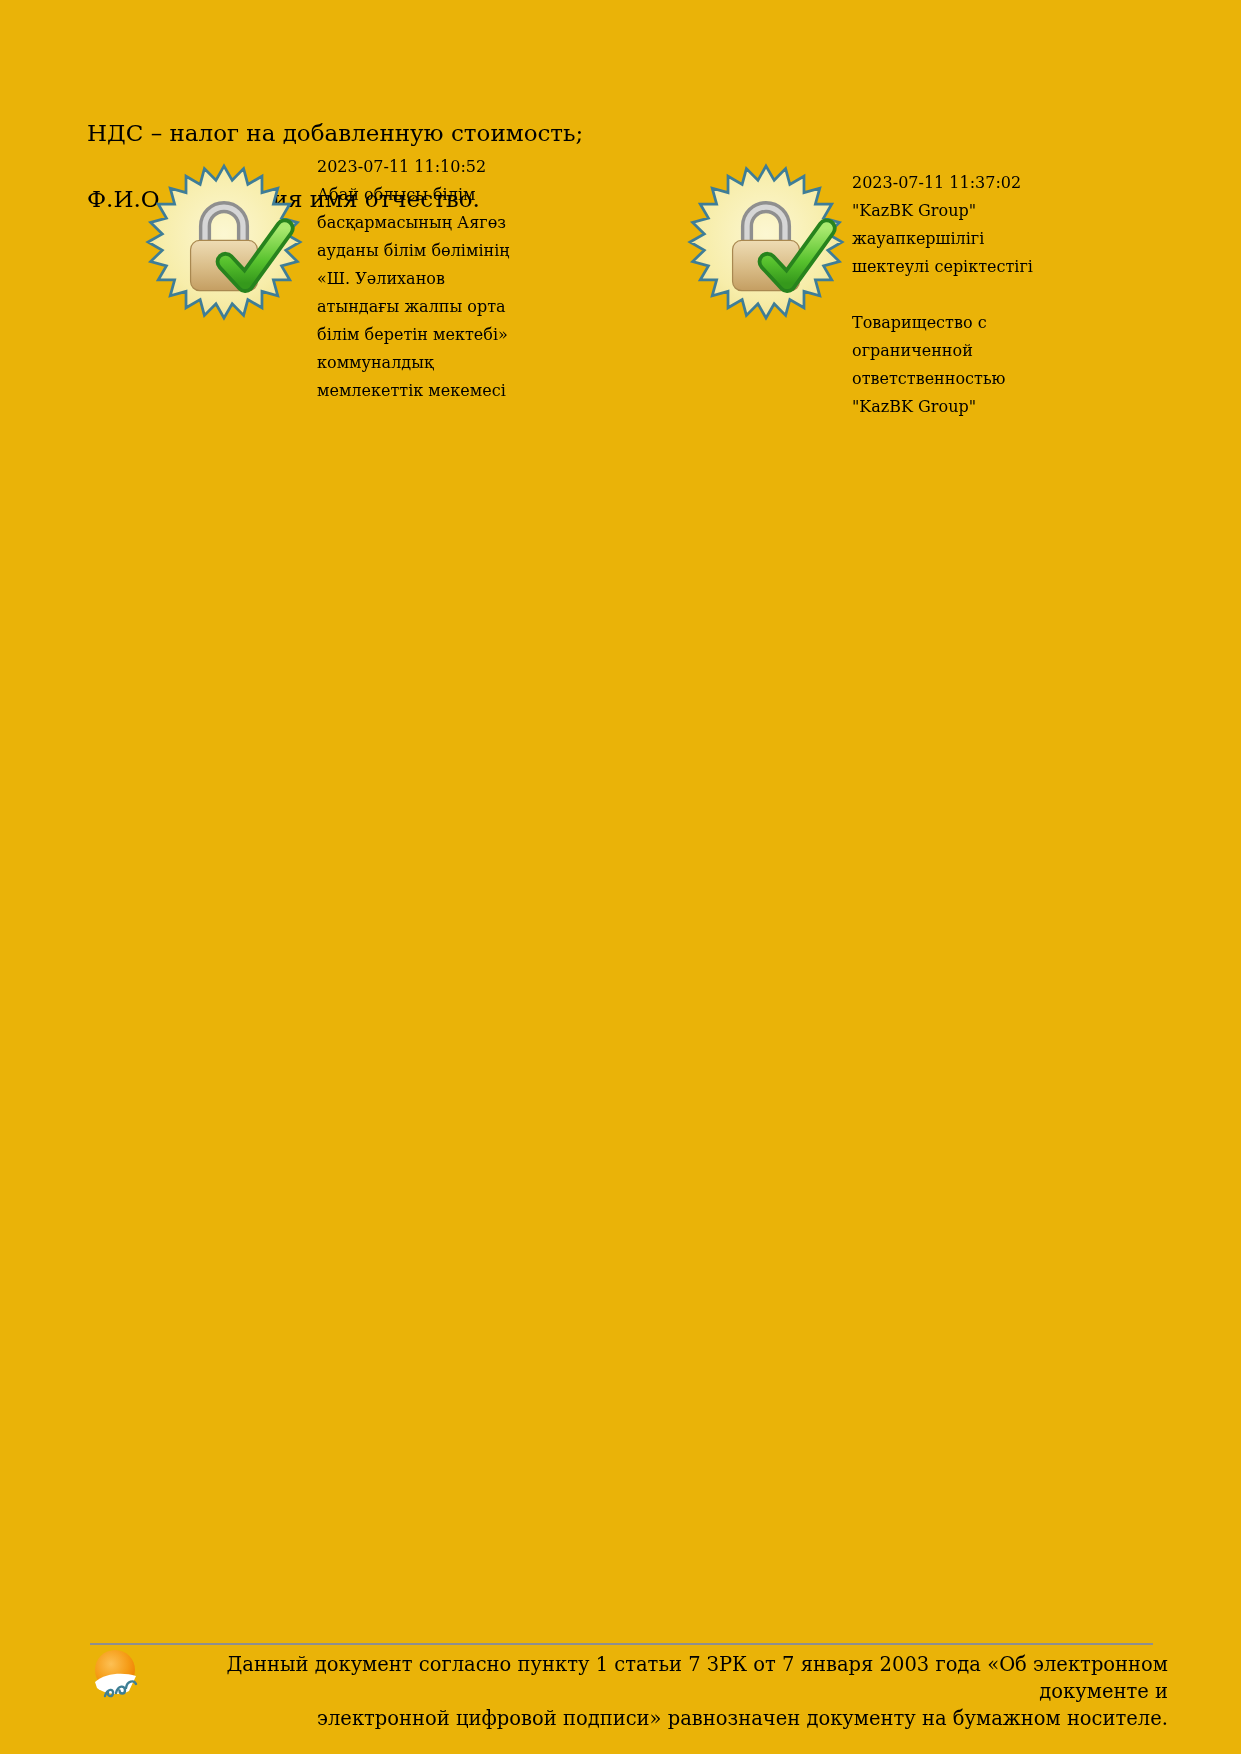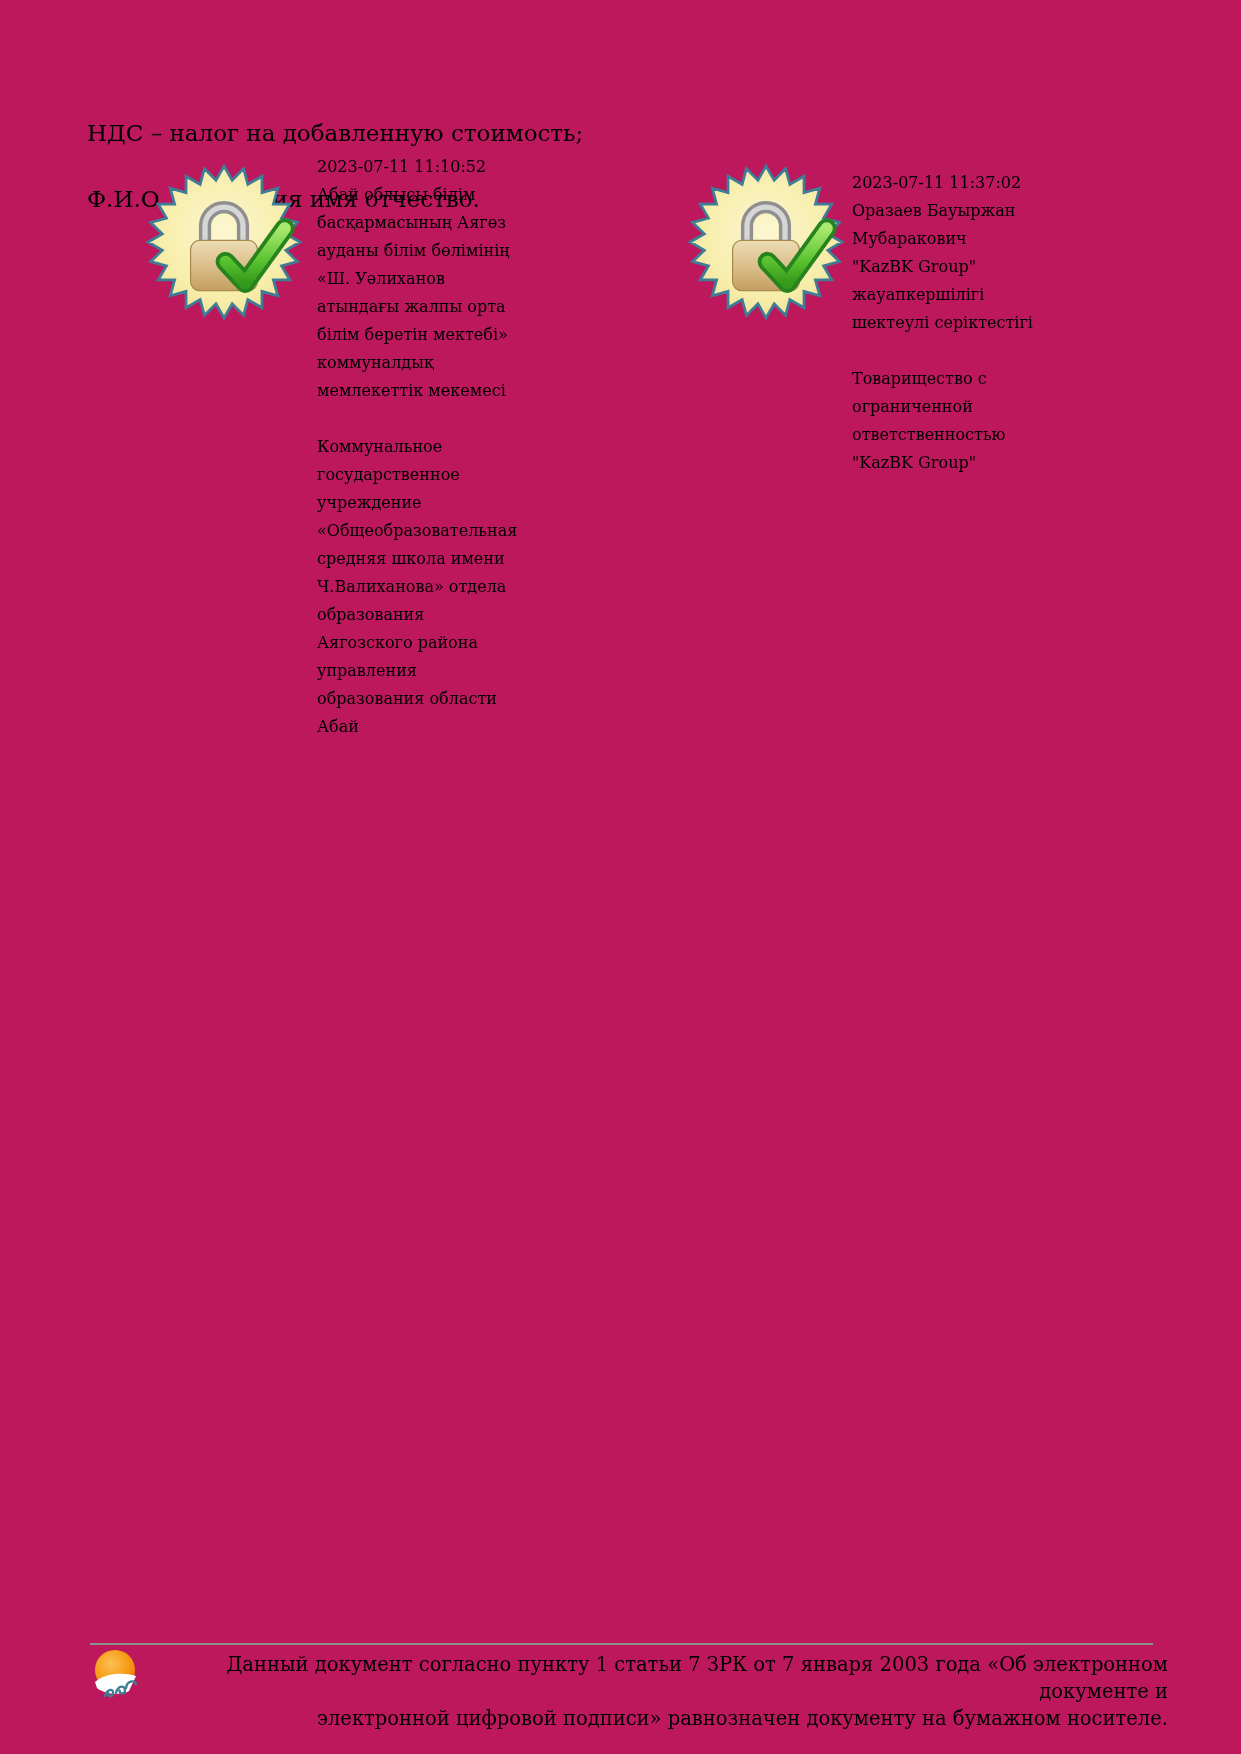--- a/index.html
+++ b/index.html
@@ -4,21 +4,21 @@
 <style>
   html, body {
     margin: 0;
     padding: 0;
     background: #ffffff;
   }
   .page {
     position: relative;
     width: 1241px;
     height: 1754px;
-    background: #be185d;
+    background: #eab308;
     font-family: "DejaVu Serif", "Liberation Serif", serif;
     color: #000000;
     overflow: hidden;
   }
   .abbr {
     position: absolute;
     left: 87px;
     top: 84px;
     font-size: 23px;
     line-height: 33px;
@@ -116,46 +116,33 @@
   <div class="sig-text sig1-text">
     <div class="pre">2023-07-11 11:10:52</div>
     <div class="pre">Абай облысы білім
 басқармасының Аягөз
 ауданы білім бөлімінің
 «Ш. Уәлиханов
 атындағы жалпы орта
 білім беретін мектебі»
 коммуналдық
 мемлекеттік мекемесі</div>
-    <div class="pre gap">Коммунальное
-государственное
-учреждение
-«Общеобразовательная
-средняя школа имени
-Ч.Валиханова» отдела
-образования
-Аягозского района
-управления
-образования области
-Абай</div>
   </div>
 
   <svg class="seal seal2" viewBox="-2 -2 104 104">
     <polygon points="100,50 90.7,55.4 98.3,62.9 87.9,65.7 93.3,75 82.5,75 85.4,85.4 75,82.5 75,93.3 65.7,87.9 62.9,98.3 55.4,90.7 50,100 44.7,90.7 37.1,98.3 34.3,87.9 25,93.3 25,82.5 14.6,85.4 17.5,75 6.7,75 12.1,65.7 1.7,62.9 9.4,55.4 0,50 9.4,44.7 1.7,37.1 12.1,34.3 6.7,25 17.5,25 14.6,14.6 25,17.5 25,6.7 34.3,12.1 37.1,1.7 44.7,9.4 50,0 55.4,9.4 62.9,1.7 65.7,12.1 75,6.7 75,17.5 85.4,14.6 82.5,25 93.3,25 87.9,34.3 98.3,37.1 90.7,44.7" fill="url(#sealGrad)" stroke="#3e7d97" stroke-width="1.8" stroke-linejoin="miter"></polygon>
     <path d="M37.5,54 L37.5,39.5 A12.5,12.5 0 0 1 62.5,39.5 L62.5,54" fill="none" stroke="#8f8f8f" stroke-width="8"></path>
     <path d="M37.5,54 L37.5,39.5 A12.5,12.5 0 0 1 62.5,39.5 L62.5,54" fill="none" stroke="#d6d6d6" stroke-width="3.5"></path>
     <rect x="28" y="49" width="44" height="33" rx="6" fill="url(#lockGrad)" stroke="#a98850" stroke-width="0.8"></rect>
     <path d="M51,63 L64,77 L90,41" fill="none" stroke="#27831d" stroke-width="13" stroke-linecap="round" stroke-linejoin="round"></path>
     <path d="M51,63 L64,77 L90,41" fill="none" stroke="url(#checkGrad)" stroke-width="8" stroke-linecap="round" stroke-linejoin="round"></path>
   </svg>
 
   <div class="sig-text sig2-text">
     <div class="pre">2023-07-11 11:37:02</div>
-    <div class="pre">Оразаев Бауыржан
-Мубаракович</div>
     <div class="pre">"KazBK Group"
 жауапкершілігі
 шектеулі серіктестігі</div>
     <div class="pre gap">Товарищество с
 ограниченной
 ответственностью
 "KazBK Group"</div>
   </div>
 
   <div class="footer-rule"></div>

